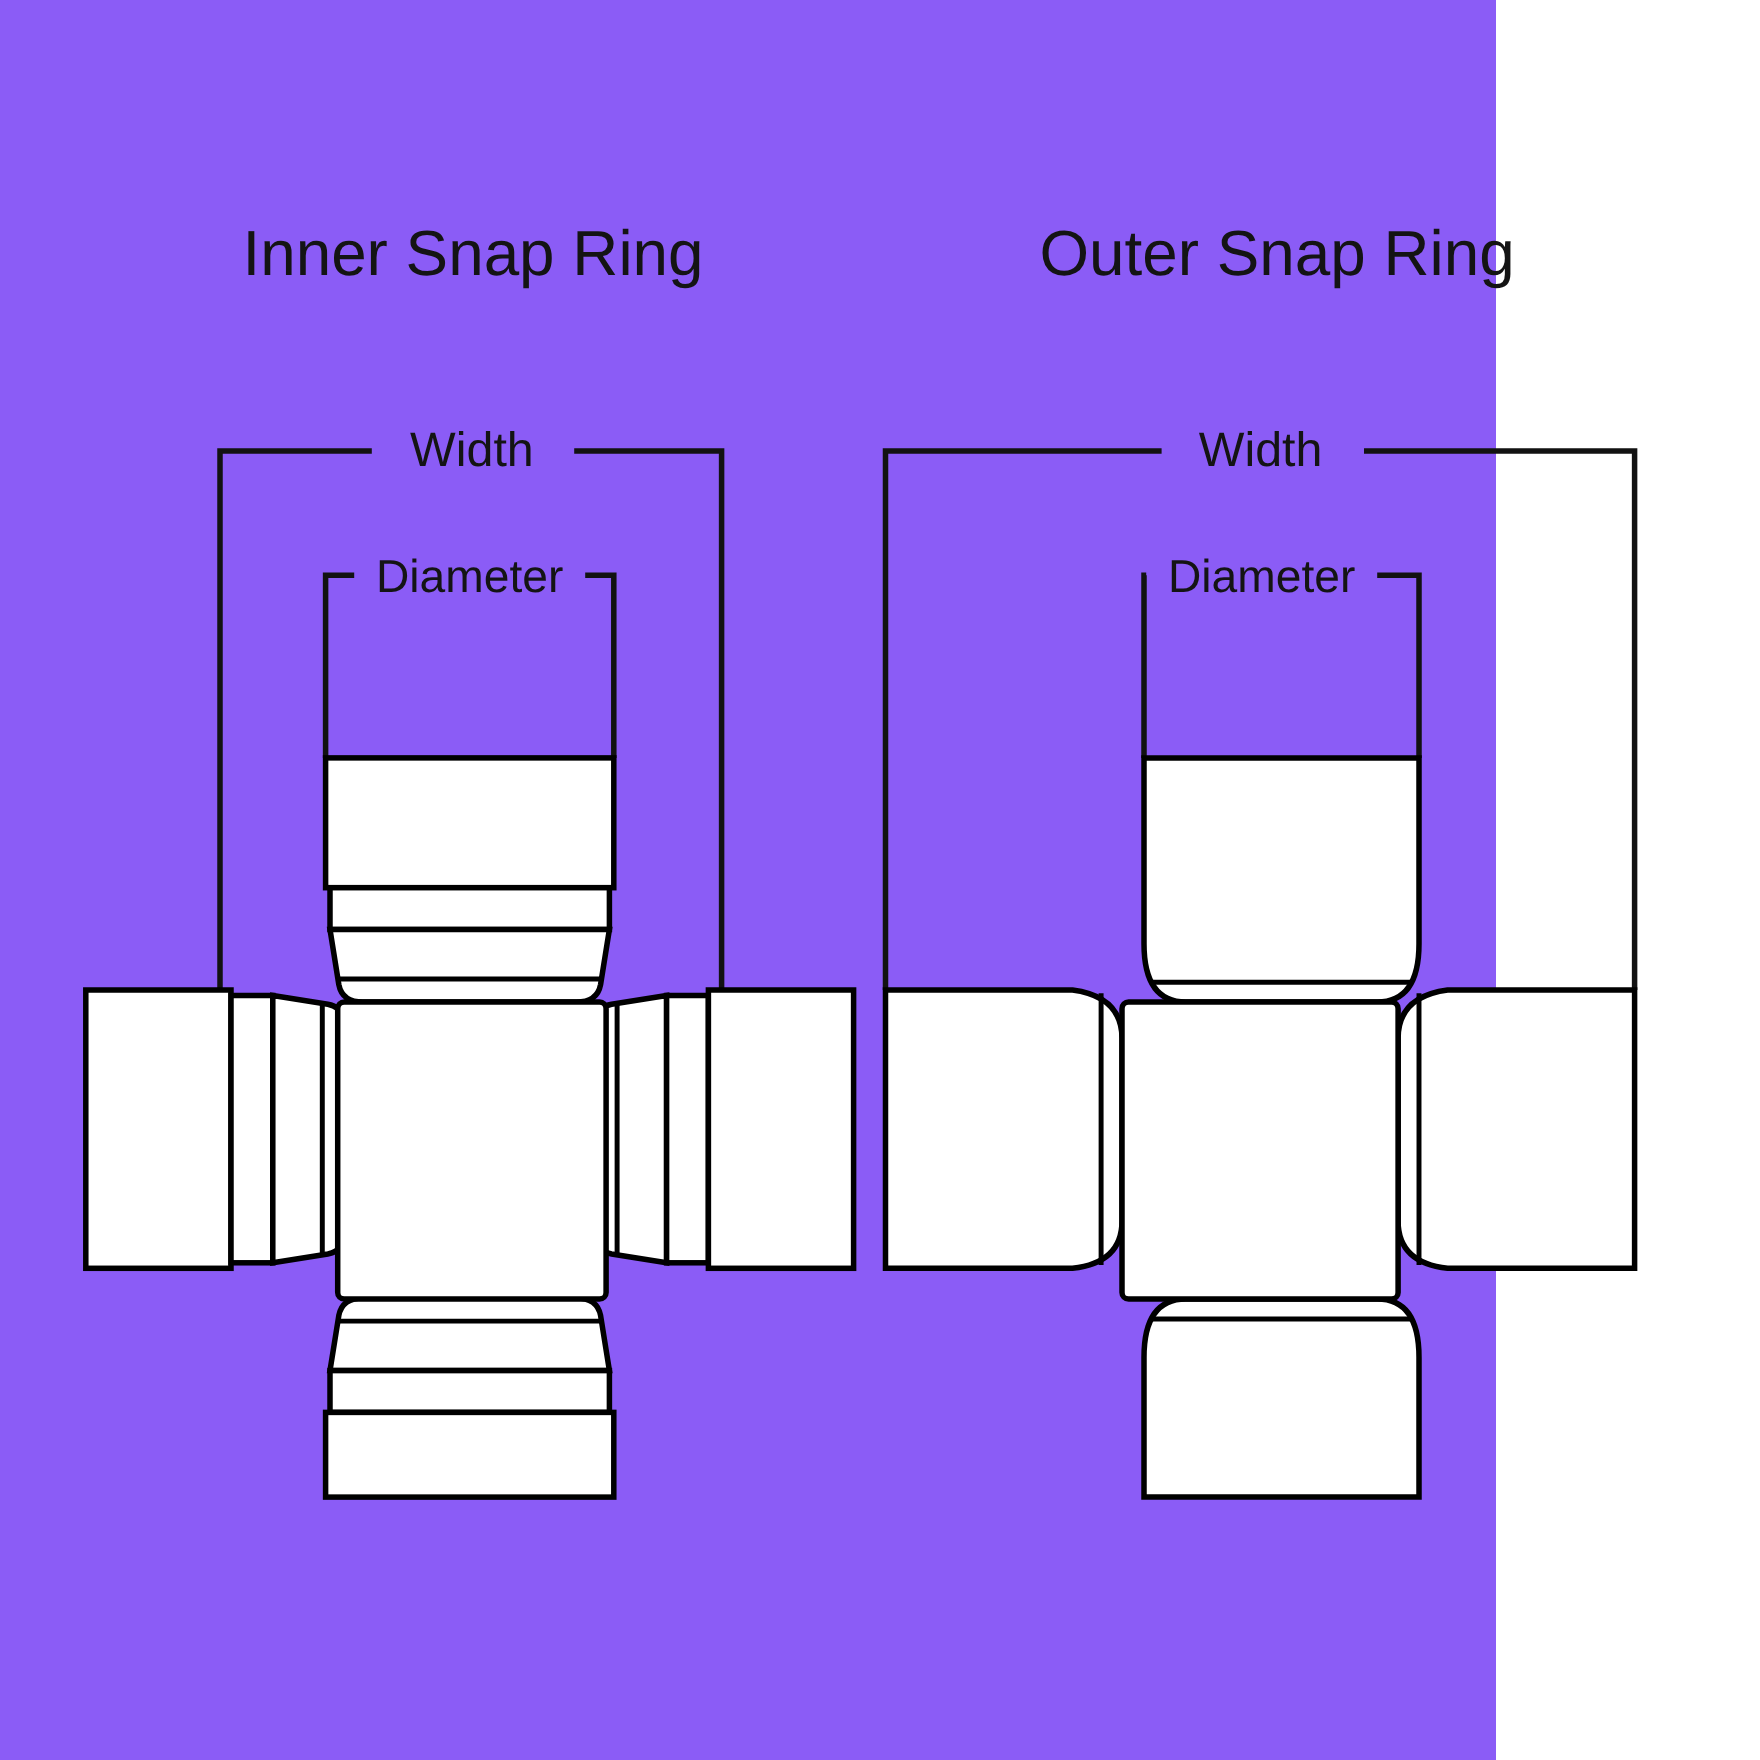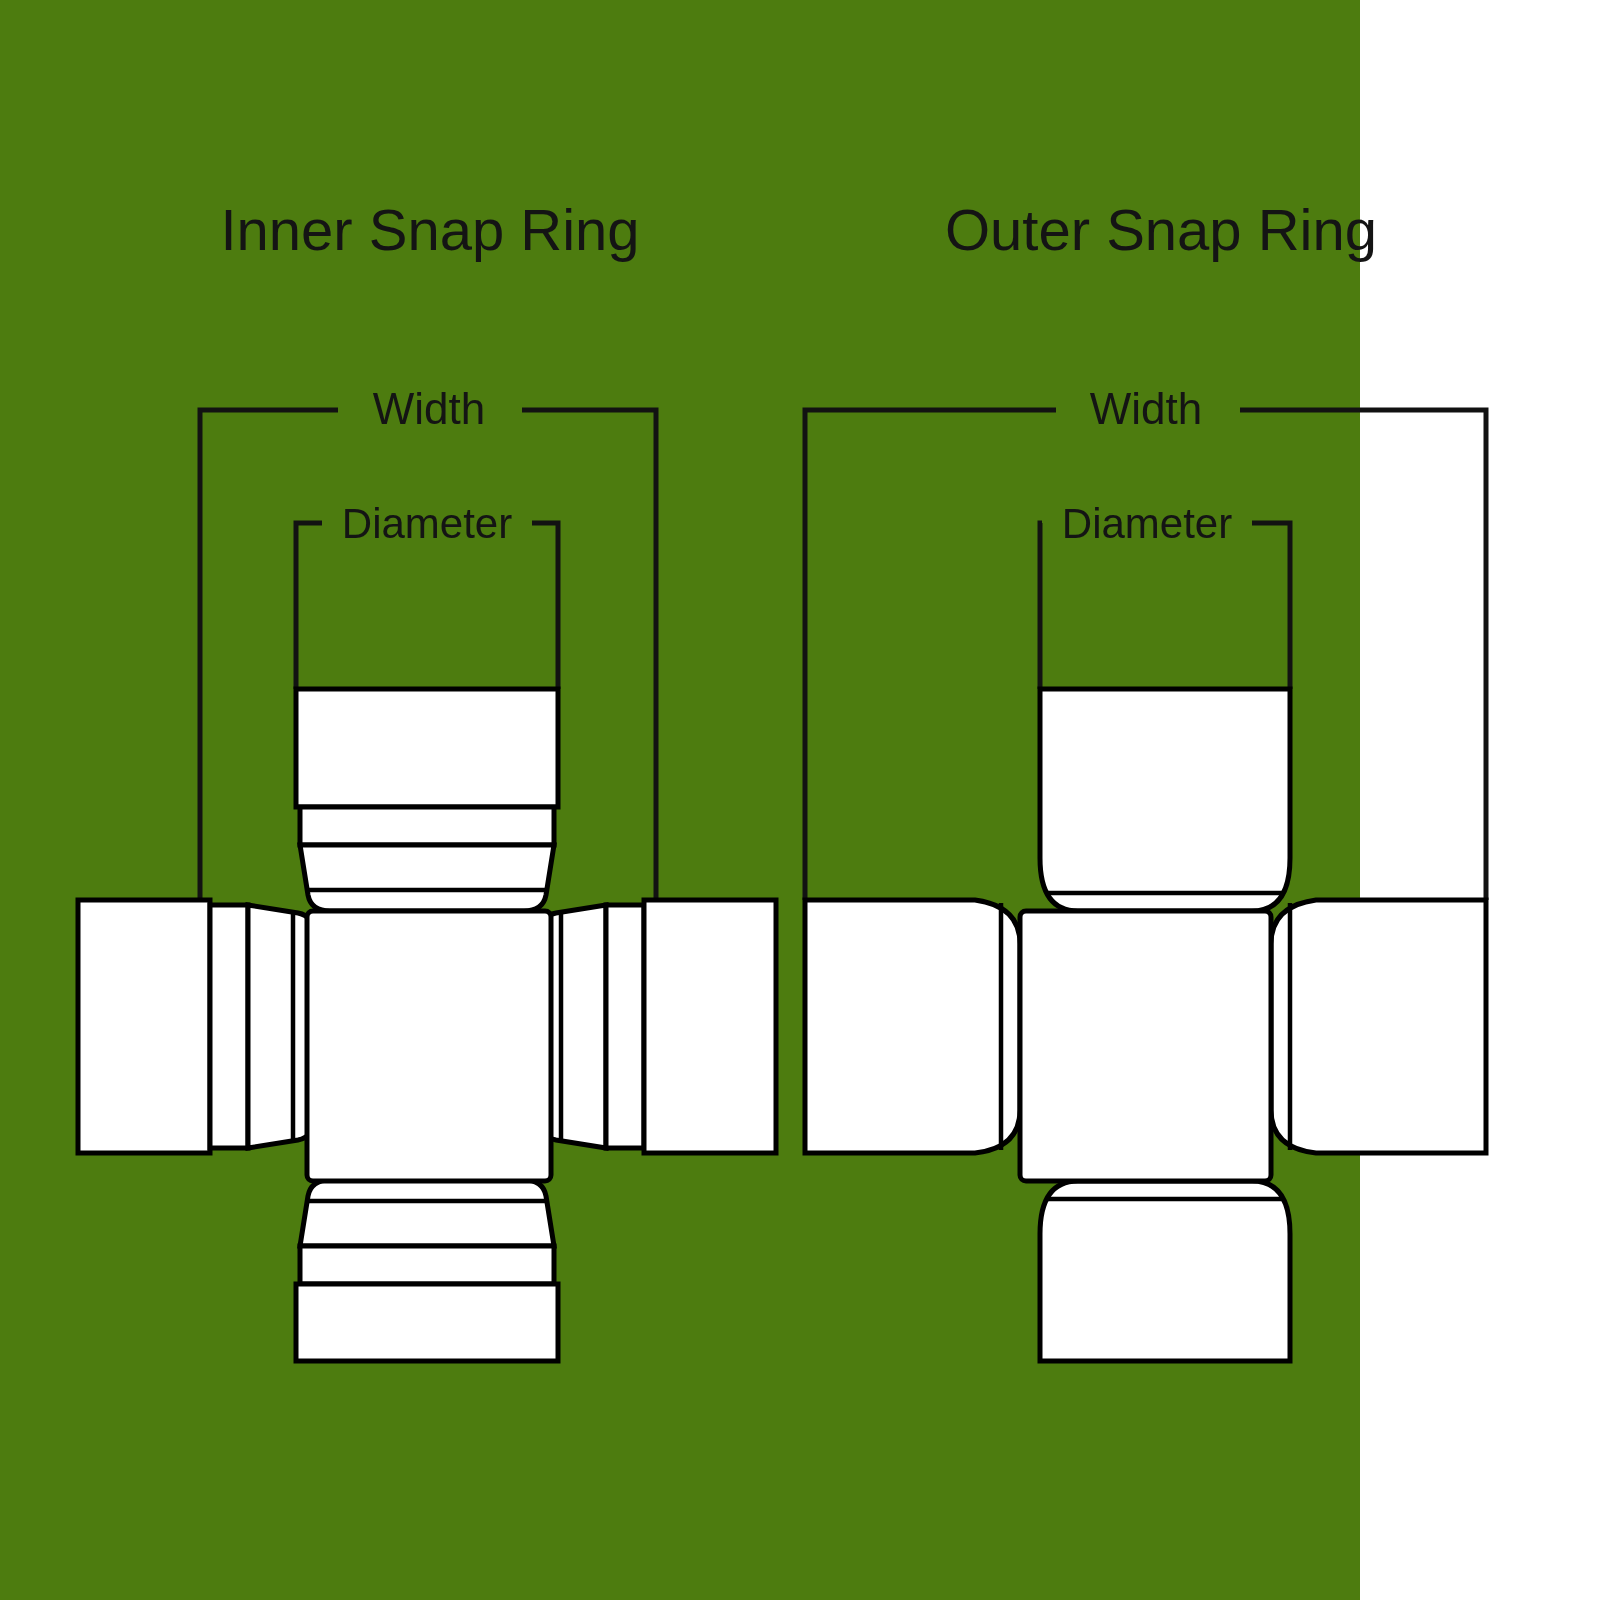--- a/index.html
+++ b/index.html
@@ -10,21 +10,21 @@
   body {
     width: 1600px;
     height: 1600px;
     font-family: "Liberation Sans", sans-serif;
     overflow: hidden;
   }
   #stage {
     position: relative;
     width: 1360px;
     height: 1600px;
-    background: #4d7c0f;
+    background: #8b5cf6;
   }
   svg.diagram {
     display: block;
     width: 1600px;
     height: 1600px;
   }
   .panel-title {
     font-family: "Liberation Sans", sans-serif;
     font-size: 58px;
     fill: #141414;

